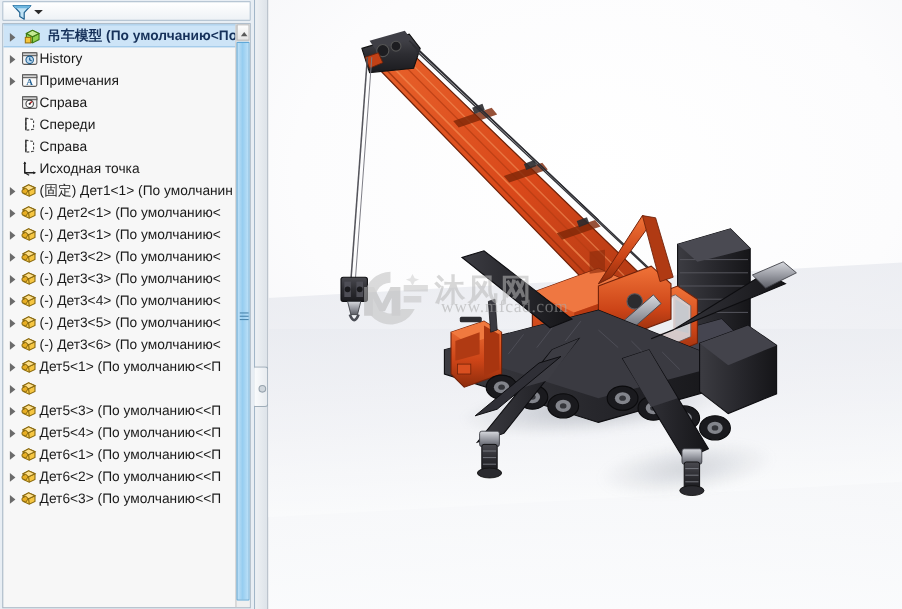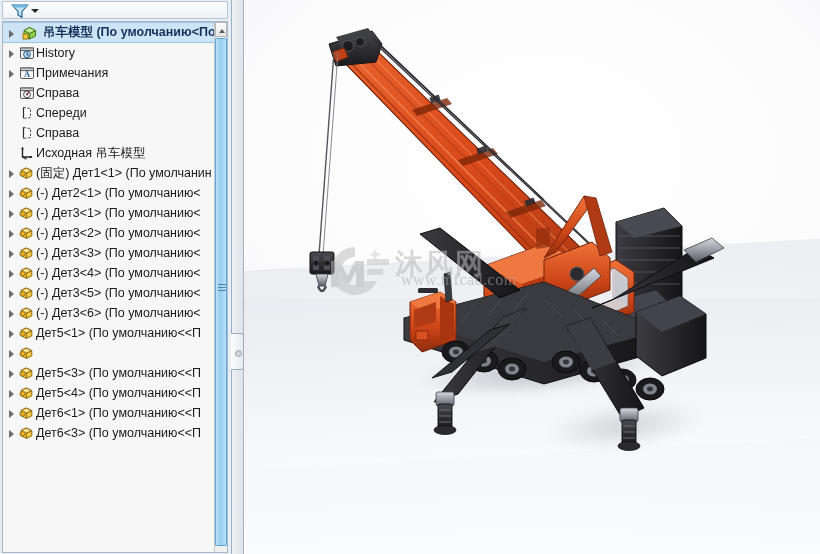--- a/index.html
+++ b/index.html
@@ -224,21 +224,21 @@
                 </svg></span><span class="lbl">Спереди</span></div>
             <div class="row"><span class="tw"></span><span class="ico"><svg width="16" height="16" viewBox="0 0 16 16">
                   <path d="M4.5 2.5 L11.5 3.6 L11.5 12.6 L4.5 13.4 Z" fill="#fdfdfd" stroke="#4a4a4a" stroke-width="1" stroke-dasharray="2.4 1.6"></path>
                   <path d="M4.5 2.5 L4.5 13.4" stroke="#2e2e2e" stroke-width="1.2"></path>
                 </svg></span><span class="lbl">Справа</span></div>
             <div class="row"><span class="tw"></span><span class="ico"><svg width="16" height="16" viewBox="0 0 16 16">
                   <path d="M3.5 2.5 L3.5 12 L13 12" fill="none" stroke="#222" stroke-width="1.4"></path>
                   <path d="M3.5 1.8 L2.2 4.2 L4.8 4.2 Z" fill="#222"></path>
                   <path d="M13.6 12 L11.2 10.7 L11.2 13.3 Z" fill="#222"></path>
                   <path d="M3.5 12 L7.5 14.3" stroke="#222" stroke-width="1.2"></path>
-                </svg></span><span class="lbl">Исходная 吊车模型</span></div>
+                </svg></span><span class="lbl">Исходная точка</span></div>
             <div class="row"><span class="tw has"></span><span class="ico"><svg width="16" height="16" viewBox="0 0 16 16">
                   <path d="M2 5.6 L7 3 L12.8 5.6 L12.8 10.8 L7.6 13.4 L2 10.8 Z" fill="#f6c642" stroke="#8a6a10" stroke-width="1"></path>
                   <path d="M2 5.6 L7 8.3 L12.8 5.6" fill="none" stroke="#8a6a10" stroke-width="1"></path>
                   <path d="M7 8.3 L7.6 13.4" fill="none" stroke="#8a6a10" stroke-width="1"></path>
                   <path d="M2 5.6 L7 3 L12.8 5.6 L7 8.3 Z" fill="#ffe08a" stroke="#8a6a10" stroke-width="1"></path>
                   <path d="M1 8 L4.5 6 L6.5 8.5 L4.5 11.5 L1 10 Z" fill="#e8ae24" stroke="#8a6a10" stroke-width=".9"></path>
                 </svg></span><span class="lbl">(固定) Дет1&lt;1&gt; (По умолчанин</span></div>
             <div class="row"><span class="tw has"></span><span class="ico"><svg width="16" height="16" viewBox="0 0 16 16">
                   <path d="M2 5.6 L7 3 L12.8 5.6 L12.8 10.8 L7.6 13.4 L2 10.8 Z" fill="#f6c642" stroke="#8a6a10" stroke-width="1"></path>
                   <path d="M2 5.6 L7 8.3 L12.8 5.6" fill="none" stroke="#8a6a10" stroke-width="1"></path>
@@ -316,20 +316,27 @@
                   <path d="M2 5.6 L7 3 L12.8 5.6 L7 8.3 Z" fill="#ffe08a" stroke="#8a6a10" stroke-width="1"></path>
                   <path d="M1 8 L4.5 6 L6.5 8.5 L4.5 11.5 L1 10 Z" fill="#e8ae24" stroke="#8a6a10" stroke-width=".9"></path>
                 </svg></span><span class="lbl">Дет5&lt;4&gt; (По умолчанию&lt;&lt;П</span></div>
             <div class="row"><span class="tw has"></span><span class="ico"><svg width="16" height="16" viewBox="0 0 16 16">
                   <path d="M2 5.6 L7 3 L12.8 5.6 L12.8 10.8 L7.6 13.4 L2 10.8 Z" fill="#f6c642" stroke="#8a6a10" stroke-width="1"></path>
                   <path d="M2 5.6 L7 8.3 L12.8 5.6" fill="none" stroke="#8a6a10" stroke-width="1"></path>
                   <path d="M7 8.3 L7.6 13.4" fill="none" stroke="#8a6a10" stroke-width="1"></path>
                   <path d="M2 5.6 L7 3 L12.8 5.6 L7 8.3 Z" fill="#ffe08a" stroke="#8a6a10" stroke-width="1"></path>
                   <path d="M1 8 L4.5 6 L6.5 8.5 L4.5 11.5 L1 10 Z" fill="#e8ae24" stroke="#8a6a10" stroke-width=".9"></path>
                 </svg></span><span class="lbl">Дет6&lt;1&gt; (По умолчанию&lt;&lt;П</span></div>
+            <div class="row"><span class="tw has"></span><span class="ico"><svg width="16" height="16" viewBox="0 0 16 16">
+                  <path d="M2 5.6 L7 3 L12.8 5.6 L12.8 10.8 L7.6 13.4 L2 10.8 Z" fill="#f6c642" stroke="#8a6a10" stroke-width="1"></path>
+                  <path d="M2 5.6 L7 8.3 L12.8 5.6" fill="none" stroke="#8a6a10" stroke-width="1"></path>
+                  <path d="M7 8.3 L7.6 13.4" fill="none" stroke="#8a6a10" stroke-width="1"></path>
+                  <path d="M2 5.6 L7 3 L12.8 5.6 L7 8.3 Z" fill="#ffe08a" stroke="#8a6a10" stroke-width="1"></path>
+                  <path d="M1 8 L4.5 6 L6.5 8.5 L4.5 11.5 L1 10 Z" fill="#e8ae24" stroke="#8a6a10" stroke-width=".9"></path>
+                </svg></span><span class="lbl">Дет6&lt;2&gt; (По умолчанию&lt;&lt;П</span></div>
             <div class="row"><span class="tw has"></span><span class="ico"><svg width="16" height="16" viewBox="0 0 16 16">
                   <path d="M2 5.6 L7 3 L12.8 5.6 L12.8 10.8 L7.6 13.4 L2 10.8 Z" fill="#f6c642" stroke="#8a6a10" stroke-width="1"></path>
                   <path d="M2 5.6 L7 8.3 L12.8 5.6" fill="none" stroke="#8a6a10" stroke-width="1"></path>
                   <path d="M7 8.3 L7.6 13.4" fill="none" stroke="#8a6a10" stroke-width="1"></path>
                   <path d="M2 5.6 L7 3 L12.8 5.6 L7 8.3 Z" fill="#ffe08a" stroke="#8a6a10" stroke-width="1"></path>
                   <path d="M1 8 L4.5 6 L6.5 8.5 L4.5 11.5 L1 10 Z" fill="#e8ae24" stroke="#8a6a10" stroke-width=".9"></path>
                 </svg></span><span class="lbl">Дет6&lt;3&gt; (По умолчанию&lt;&lt;П</span></div>
           </div>
       </div>
 

